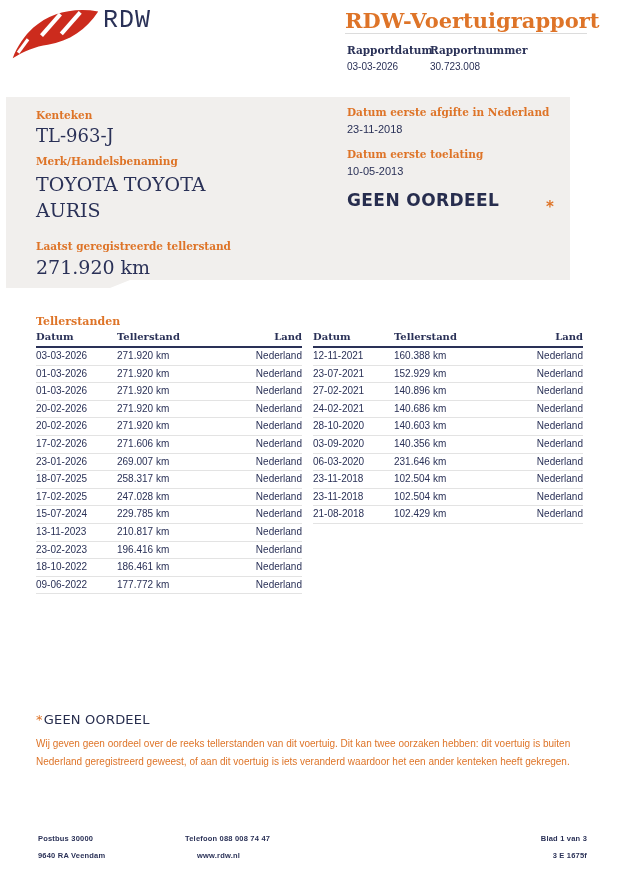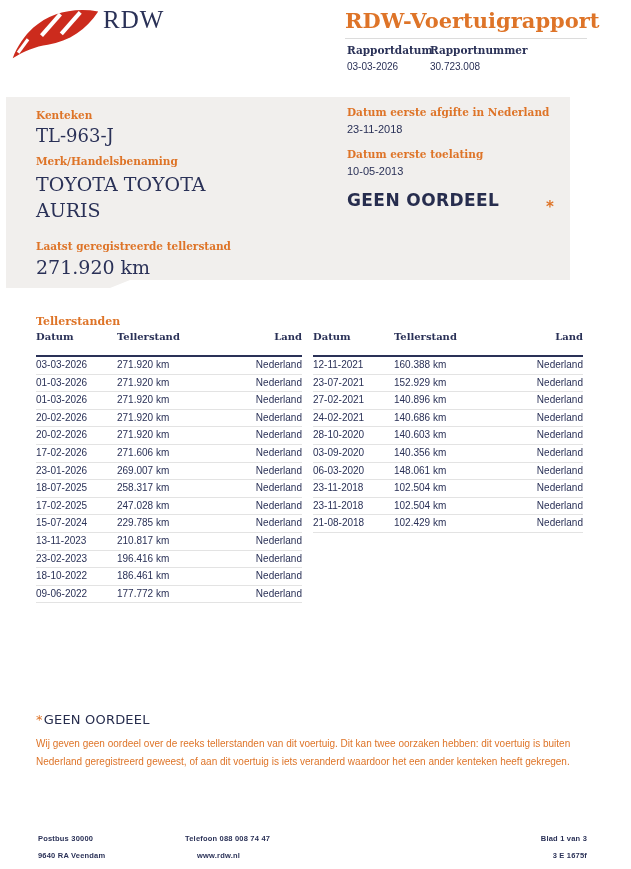--- a/index.html
+++ b/index.html
@@ -1,22 +1,22 @@
 <!DOCTYPE html>
 <html><head>
 <meta charset="utf-8">
 <style>
   html,body{margin:0;padding:0;width:631px;height:869px;overflow:hidden;background:#ffffff;}
   body{position:relative;font-family:"Liberation Sans",sans-serif;color:#2A3157;}
   .abs{position:absolute;}
 
   
   .logo{left:8px;top:6px;width:94px;height:54px;}
-  .brand{left:103px;top:6px;font-family:Liberation Serif, serif;font-size:25px;font-weight:500;color:#2A3157;letter-spacing:1px;}
-  .title-block{left:345px;top:8px;width:242px;padding-bottom:5px;border-bottom:1px solid #dcdcdc;}
+  .brand{left:103px;top:6px;font-family:Liberation Mono, monospace;font-size:25px;font-weight:500;color:#2A3157;letter-spacing:1px;}
+  .title-block{left:345px;top:8px;width:242px;border-bottom:1px solid #dcdcdc;}
   .report-title{font-family:"DejaVu Serif",serif;font-size:21px;font-weight:600;color:#DE7428;white-space:nowrap;}
   .report-meta{left:347px;top:44px;display:flex;}
   .meta-col{margin-right:14px;}
   .meta-col.c1{width:69px;}
   .meta-label{font-family:"DejaVu Serif",serif;font-weight:700;font-size:10.5px;color:#2A3157;}
   .meta-value{font-size:10px;margin-top:5px;color:#2A3157;}
 
   
   .panel{left:6px;top:97px;width:564px;height:191px;background:#F1EFED;
          clip-path:polygon(0 0,100% 0,100% 183px,124px 183px,104px 191px,0 191px);}
@@ -29,21 +29,21 @@
   .teller{margin:4px 0 0 0;font-size:19px;}
   .smallval{font-size:11px;color:#2A3157;margin:5px 0 13px 0;}
   .oordeel{font-family:"DejaVu Sans",sans-serif;font-weight:800;font-size:17px;letter-spacing:0.4px;color:#272D4E;margin-top:13px;}
   .panel-asterisk{left:540px;top:101px;color:#DE7428;font-weight:700;font-size:15px;font-family:"DejaVu Sans",sans-serif;}
 
   
   .section-title{left:36px;top:315px;font-family:"DejaVu Serif",serif;font-weight:700;font-size:11px;color:#DE7428;}
   .mtable{top:331px;}
   .mtable.left{left:36px;width:266px;}
   .mtable.right{left:313px;width:270px;}
-  .thead{display:flex;padding-bottom:12px;border-bottom:2px solid #2A3157;
+  .thead{display:flex;padding-bottom:3px;border-bottom:2px solid #2A3157;
          font-family:"DejaVu Serif",serif;font-weight:700;font-size:10px;color:#2A3157;line-height:12px;}
   .trow{display:flex;line-height:16.6px;border-bottom:1px solid #E3E3E3;font-size:10px;color:#2A3157;}
   .c1{width:81px;}
   .c2{flex:1;text-align:left;}
   .c3{width:62px;text-align:right;}
 
   
   .footnote{left:36px;top:712px;width:547px;}
   .fn-head{font-family:"DejaVu Sans",sans-serif;font-weight:400;font-size:13px;letter-spacing:0.2px;color:#272D4E;}
   .fn-ast{color:#DE7428;margin-right:1px;}
@@ -219,21 +219,21 @@
         <span class="c2">140.603 km</span>
         <span class="c3">Nederland</span>
       </div>
       <div class="trow">
         <span class="c1">03-09-2020</span>
         <span class="c2">140.356 km</span>
         <span class="c3">Nederland</span>
       </div>
       <div class="trow">
         <span class="c1">06-03-2020</span>
-        <span class="c2">148.061 km</span>
+        <span class="c2">231.646 km</span>
         <span class="c3">Nederland</span>
       </div>
       <div class="trow">
         <span class="c1">23-11-2018</span>
         <span class="c2">102.504 km</span>
         <span class="c3">Nederland</span>
       </div>
       <div class="trow">
         <span class="c1">23-11-2018</span>
         <span class="c2">102.504 km</span>

